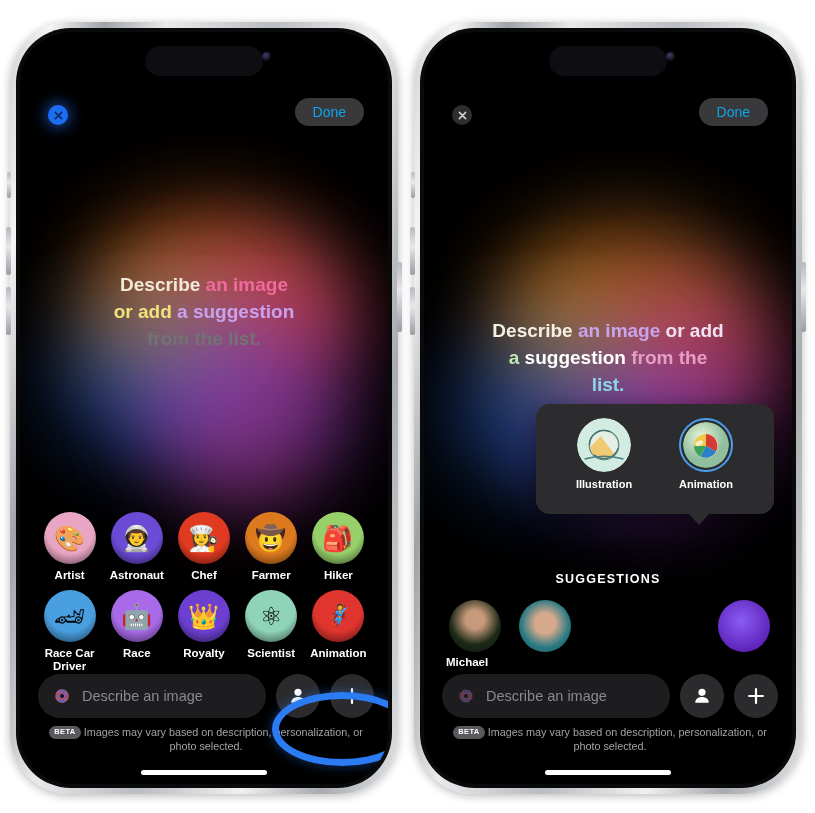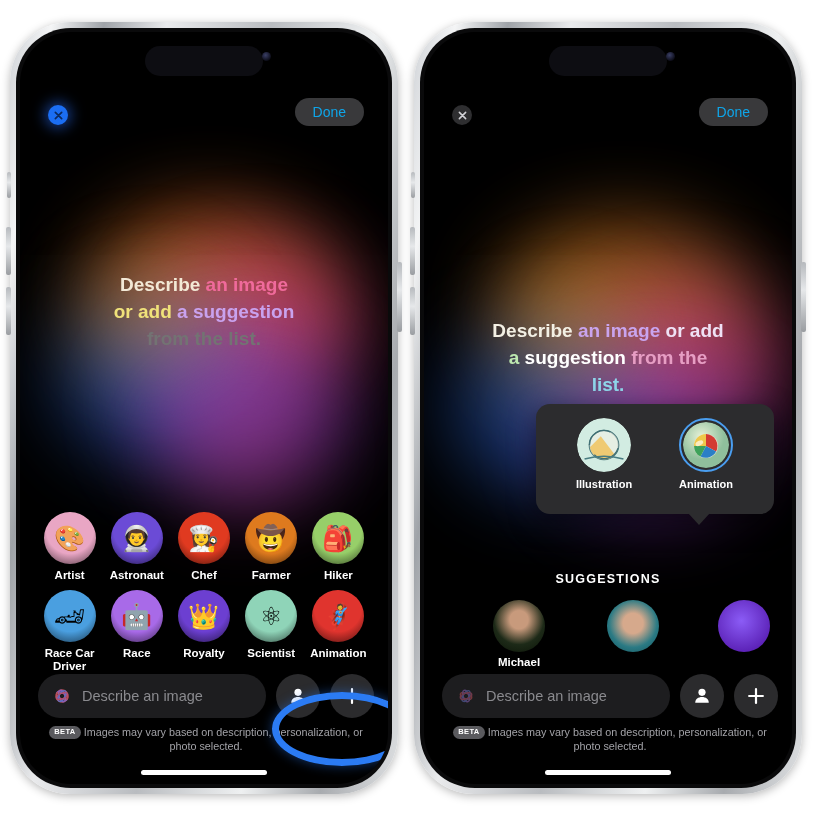--- a/index.html
+++ b/index.html
@@ -138,21 +138,21 @@
 
   
   .sug-head {
     position:absolute; top:540px; left:0; right:0; text-align:center;
     color:#fff; font-size:12.5px; font-weight:700; letter-spacing:1.2px;
   }
   .sug-row {
     position:absolute; top:568px; left:22px;
     display:flex; gap: 12px;
   }
-  .sug-item { text-align:center; width: 58px; margin-left: 44px; }
+  .sug-item { text-align:left; width: 58px; }
   .sug-item .av {
     width: 52px; height: 52px; border-radius:50%; margin:0 auto 4px;
     position:relative; overflow:hidden;
   }
   .sug-item .lb { color:#fff; font-size:11.5px; font-weight:600; }
   .face-a { background: radial-gradient(circle at 50% 38%, #c89a7c 0 22%, #1d2a18 60%, #0a1206 100%); }
   .face-b { background: radial-gradient(circle at 50% 45%, #d6a98c 0 26%, #2a7a84 62%, #145058 100%); }
   .hidden-circle {
     position:absolute; top: 568px; right: 22px;
     width: 52px; height: 52px; border-radius:50%;

